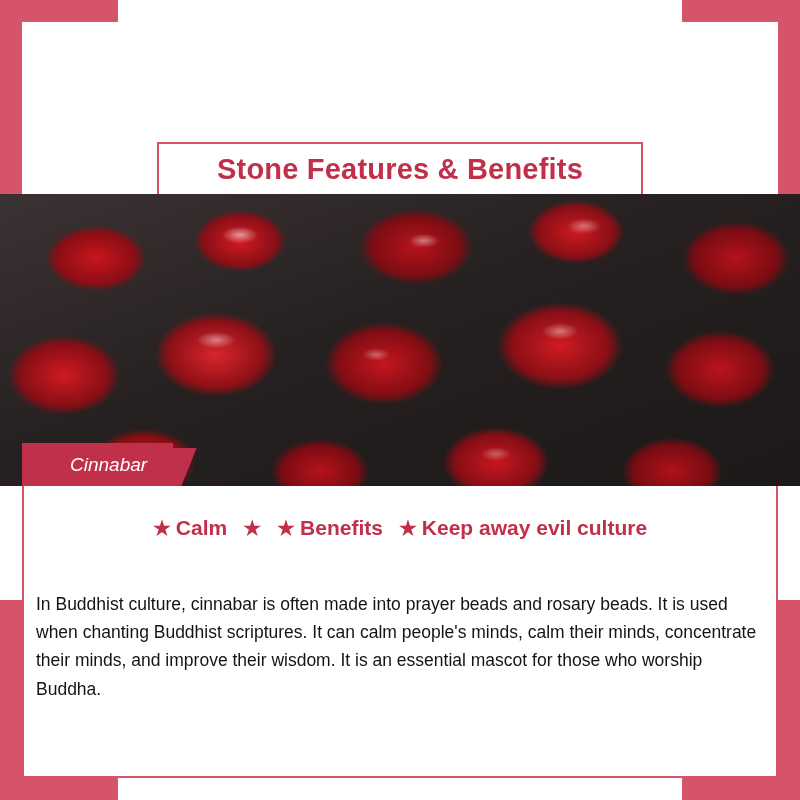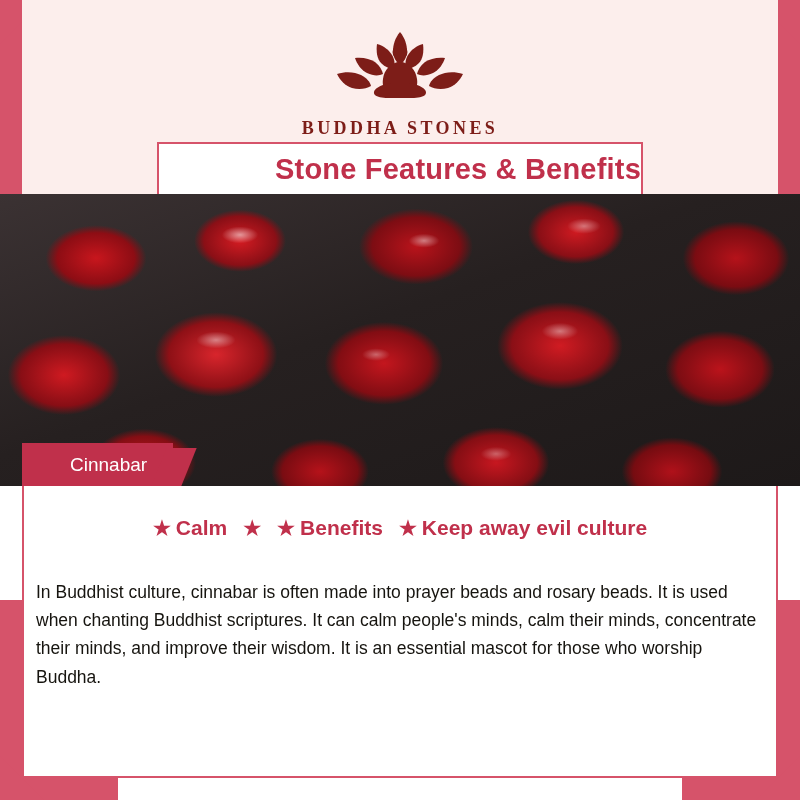--- a/index.html
+++ b/index.html
@@ -110,21 +110,21 @@
     top: 142px;
     width: 486px;
     height: 52px;
     background: #ffffff;
     border-top: 2px solid #d6536a;
     border-left: 2px solid #d6536a;
     border-right: 2px solid #d6536a;
     box-sizing: border-box;
     display: flex;
     align-items: center;
-    justify-content: flex-end;
+    justify-content: center;
     z-index: 3;
   }
   .title-text {
     font-size: 29px;
     font-weight: bold;
     color: #c0304b;
     font-family: "Liberation Sans", sans-serif;
     letter-spacing: 0.2px;
     white-space: nowrap;
   }
@@ -183,20 +183,21 @@
     z-index: 4;
     display: flex;
     align-items: center;
   }
   .caption-body {
     background: #c0304b;
     height: 44px;
     display: flex;
     align-items: center;
     padding: 0 26px 4px 48px;
+    font-style: italic;
   }
   .caption-skew {
     width: 30px;
     height: 38px;
     background: #c0304b;
     transform: skewX(-22deg);
     margin-left: -14px;
   }
   .caption-text {
     color: #ffffff;
@@ -240,21 +241,21 @@
   }
   .benefit .star {
     font-size: 20px;
     line-height: 1;
     color: #c0304b;
   }
 
   .description {
     position: absolute;
     left: 12px;
-    top: 74px;
+    top: 86px;
     width: 726px;
     font-size: 17.5px;
     line-height: 1.62;
     color: #16140f;
     font-family: "Liberation Sans", sans-serif;
   }
 </style>
 </head>
 <body>
 
@@ -266,45 +267,20 @@
   <div class="corner corner-tr2"></div>
   <div class="corner corner-bl"></div>
   <div class="corner corner-bl2"></div>
   <div class="corner corner-br"></div>
   <div class="corner corner-br2"></div>
   <div class="corner-diag diag-tl"></div>
   <div class="corner-diag diag-tr"></div>
   <div class="corner-diag diag-bl"></div>
   <div class="corner-diag diag-br"></div>
 
-  <div class="header">
-    <div class="logo-wrap">
-      <span class="logo-mark">
-        <svg width="150" height="86" viewBox="0 0 150 86" xmlns="http://www.w3.org/2000/svg">
-          <g fill="#7d1d18">
-
-            <path d="M75 10c5 6 7 13 7 19 0 6-3 11-7 14-4-3-7-8-7-14 0-6 2-13 7-19z"></path>
-            <path d="M52 22c7 2 12 6 15 11 3 5 3 10 2 14-4 0-9-2-13-6-4-4-5-12-4-19z"></path>
-            <path d="M98 22c1 7 0 15-4 19-4 4-9 6-13 6-1-4-1-9 2-14 3-5 8-9 15-11z"></path>
-            <path d="M30 36c8-1 15 1 20 4 5 4 7 8 8 12-4 2-10 2-16-1-6-3-10-9-12-15z"></path>
-            <path d="M120 36c-2 6-6 12-12 15-6 3-12 3-16 1 1-4 3-8 8-12 5-3 12-5 20-4z"></path>
-            <path d="M12 52c9-3 18-2 24 1 6 3 9 7 10 11-5 3-12 4-19 2-7-2-12-8-15-14z"></path>
-            <path d="M138 52c-3 6-8 12-15 14-7 2-14 1-19-2 1-4 4-8 10-11 6-3 15-4 24-1z"></path>
-          </g>
-          <g fill="#7d1d18">
-
-            <circle cx="75" cy="30" r="7.5"></circle>
-            <path d="M75 40c-9 0-16 8-17 17-1 6 1 11 4 14h26c3-3 5-8 4-14-1-9-8-17-17-17z"></path>
-            <path d="M52 66c4-3 10-5 15-5h16c5 0 11 2 15 5 3 2 4 5 2 7-2 2-7 3-13 3H63c-6 0-11-1-13-3-2-2-1-5 2-7z"></path>
-          </g>
-        </svg>
-      </span>
-      <div class="brand-name">BUDDHA STONES</div>
-    </div>
-  </div>
 
   <div class="title-bar">
     <span class="title-text">Stone Features &amp; Benefits</span>
   </div>
 
   <div class="photo">
     <div class="photo-bg"></div>
     <div class="photo-gloss"></div>
     <div class="caption-tab">
       <div class="caption-body">

